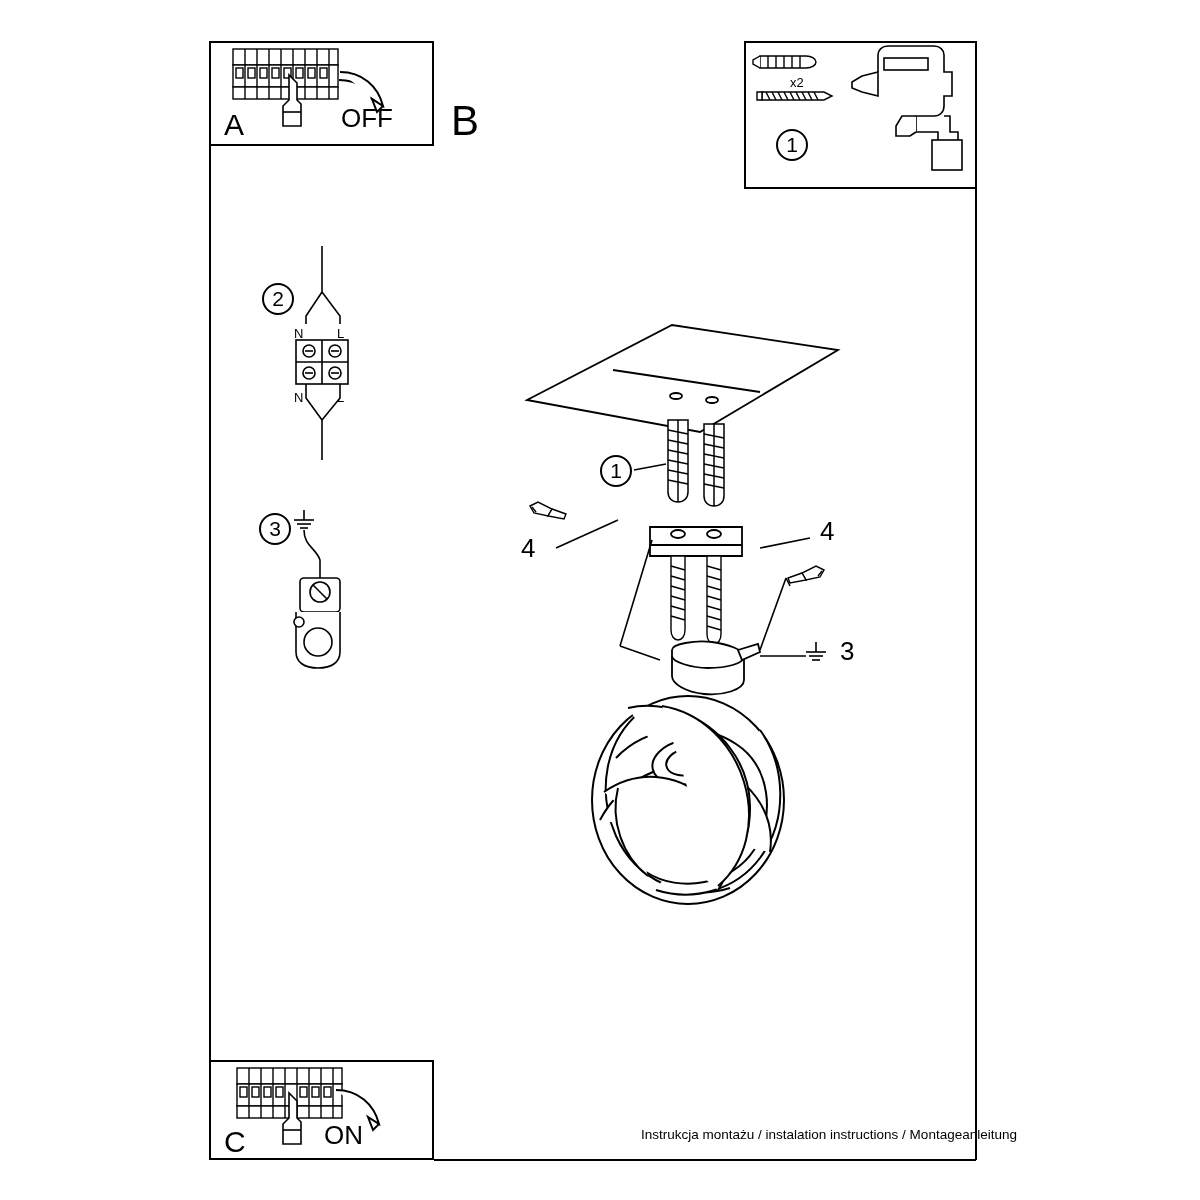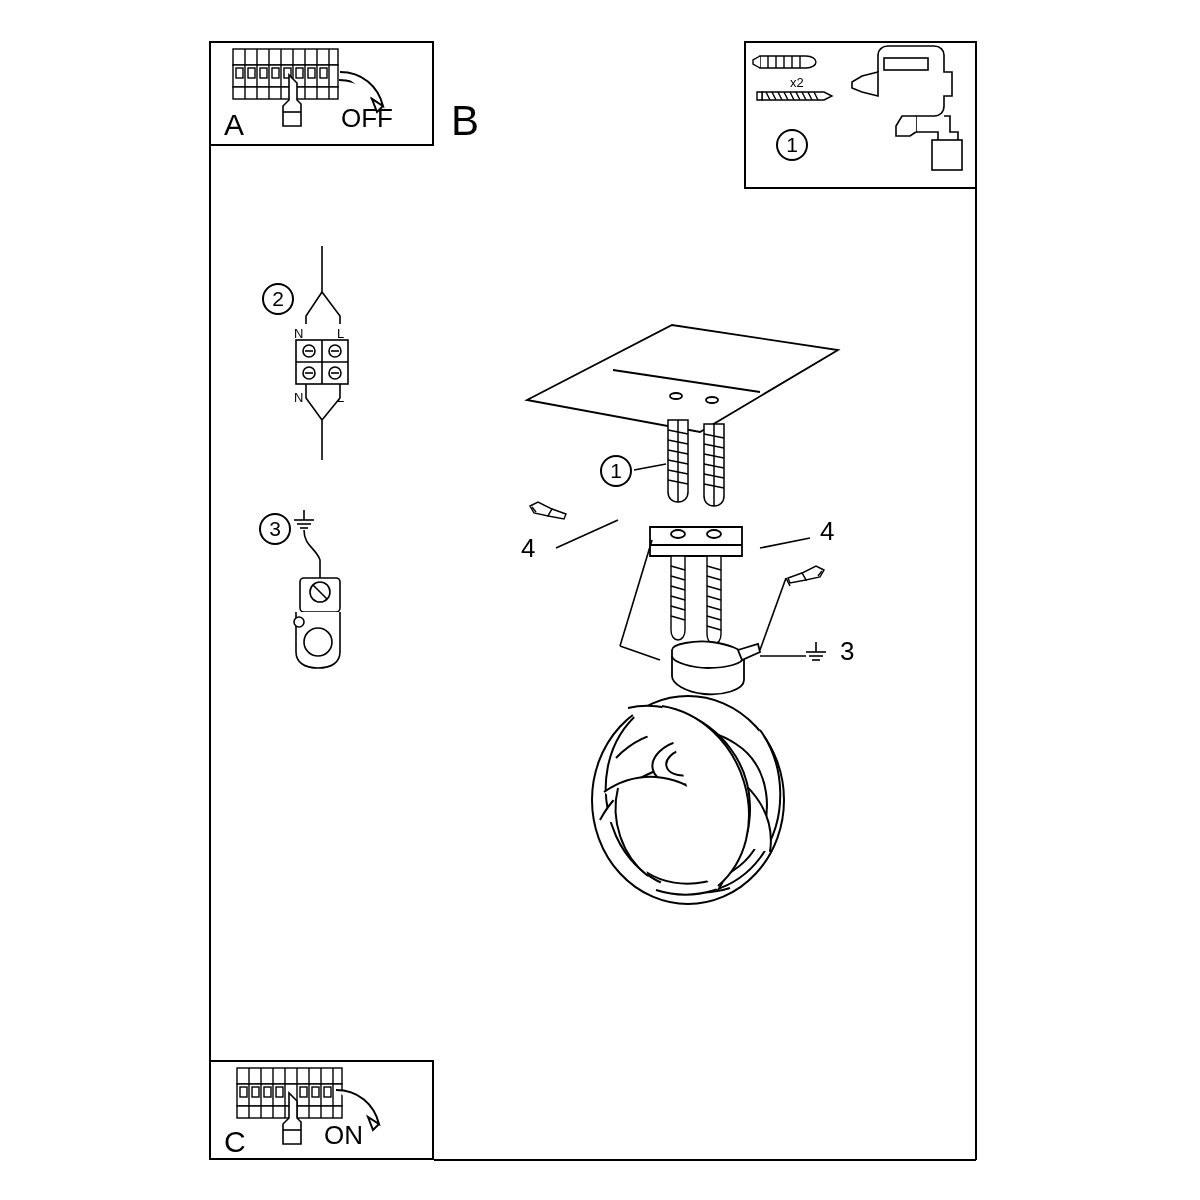--- a/index.html
+++ b/index.html
@@ -294,15 +294,16 @@
     <g stroke="#000" stroke-width="1.6" fill="#fff">
       <path d="M289 1093 L289 1118 L283 1124 L283 1144 L301 1144 L301 1122 L297 1118 L297 1101 Z"></path>
       <path d="M283 1130 L301 1130"></path>
     </g>
     <g stroke="#000" stroke-width="2" fill="#fff">
       <path d="M336 1090 C358 1090 374 1104 379 1124 L368 1117 L373 1130 L379 1124" fill="#fff"></path>
     </g>
   </svg>
 
   <div class="footer">
+    <div>Instrukcja montażu / instalation instructions / Montageanleitung</div>
   </div>
 
 </div>
 
 </body></html>

